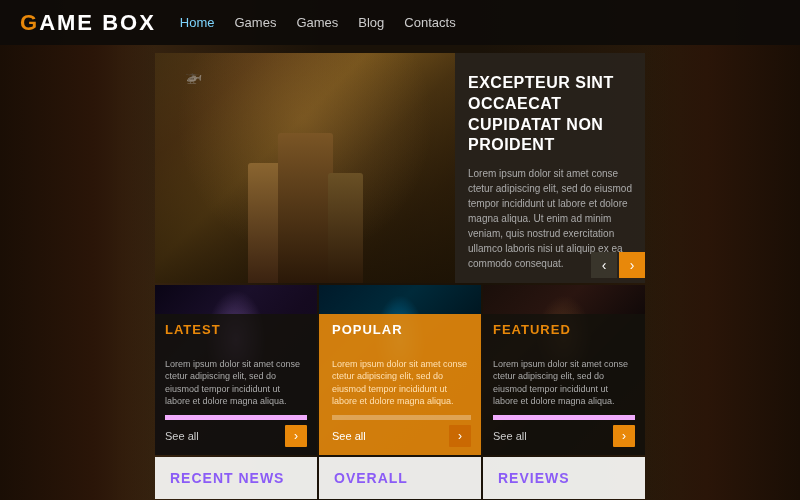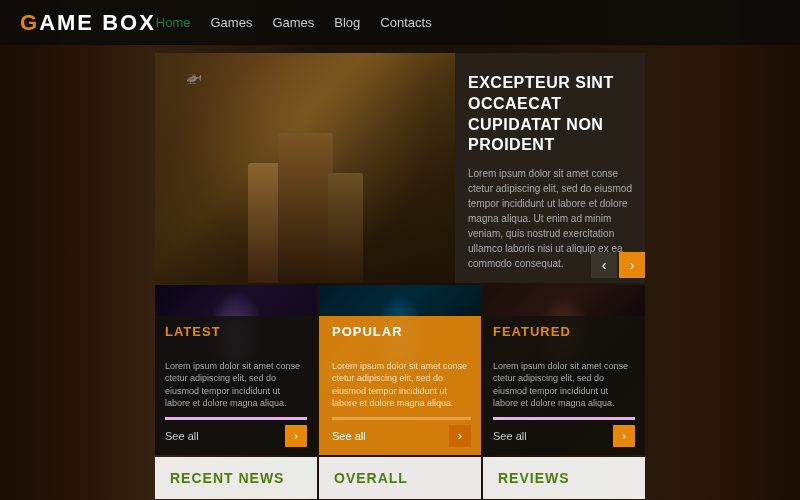--- a/index.html
+++ b/index.html
@@ -65,21 +65,22 @@
     }
 
     nav a {
       color: #cccccc;
       text-decoration: none;
       font-size: 13px;
       cursor: pointer;
     }
 
     nav a.active {
-      color: #15803d;
+      color: #7dd3fc;
+      margin-left: 24px;
     }
 
     
     .hero {
       display: flex;
       height: 230px;
       margin-top: 8px;
     }
 
     .hero-image {
@@ -259,21 +260,21 @@
       font-size: 9px;
       color: #aaaaaa;
       line-height: 1.4;
       margin-bottom: 6px;
     }
 
     .card-btn {
       display: flex;
       align-items: center;
       gap: 0;
-      border-top: 3px solid #f0abfc;
+      border-top: 5px solid #f0abfc;
       padding-top: 5px;
       margin-top: 7px;
     }
 
     .see-all-link {
       font-size: 11px;
       color: #cccccc;
       cursor: pointer;
       flex: 1;
     }
@@ -303,21 +304,21 @@
       flex: 1;
       background: rgba(245,245,243,0.95);
       display: flex;
       align-items: center;
       padding: 0 15px;
     }
 
     .bottom-card-title {
       font-size: 14px;
       font-weight: bold;
-      color: #4d7c0f;
+      color: #8b5cf6;
       letter-spacing: 1px;
     }
 
     
     .content-wrapper {
       position: relative;
       z-index: 5;
       display: flex;
       flex-direction: column;
       align-items: center;

